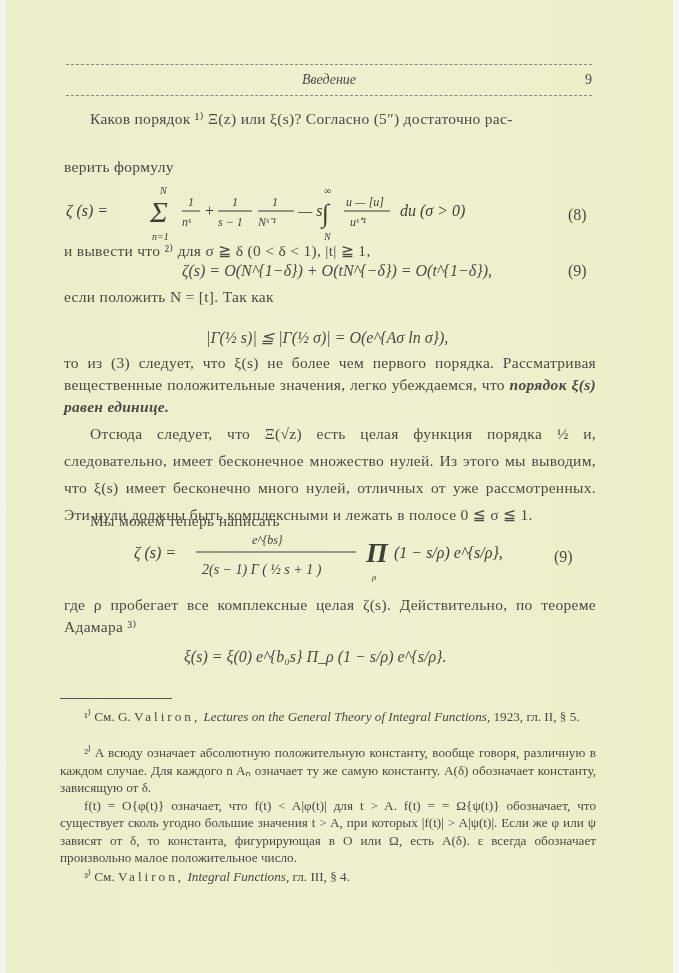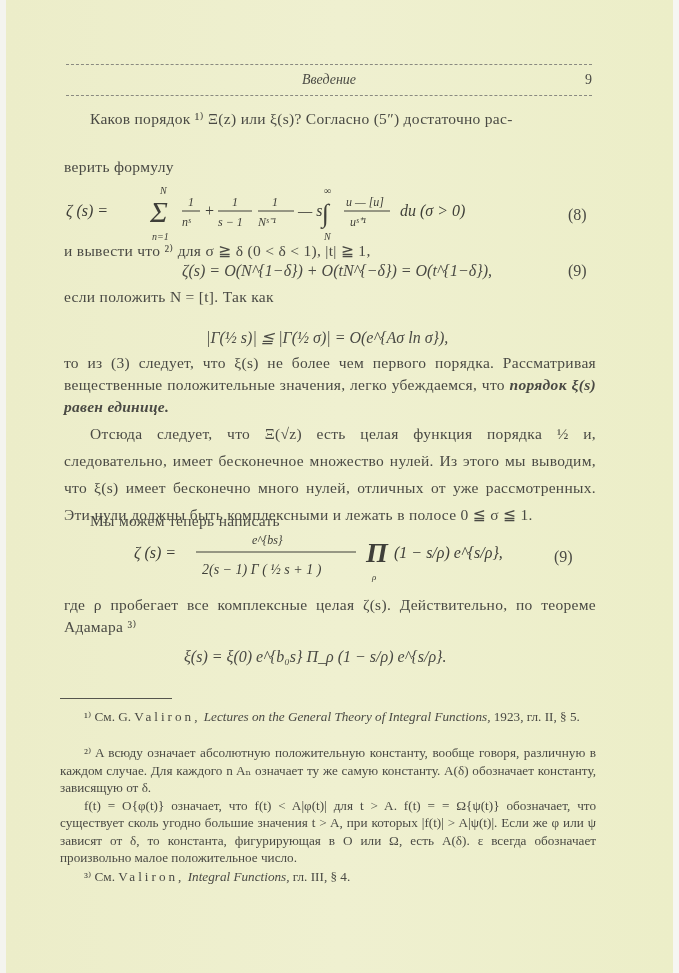--- a/index.html
+++ b/index.html
@@ -18,21 +18,21 @@
   .running-head .title { position:absolute; left:0; right:0; text-align:center; }
   .running-head .pageno { position:absolute; right:0; font-style:normal; }
   .txt { position:absolute; left:58px; width:532px; font-size:15.5px; line-height:22px; letter-spacing:0.3px; text-align:justify; }
   .ind { text-indent:26px; }
   .math { position:absolute; font-size:16px; font-style:italic; white-space:nowrap; }
   .eqno { position:absolute; font-size:16px; white-space:nowrap; }
   .it { font-style:italic; }
   .bi { font-style:italic; font-weight:bold; }
   .fn-rule { position:absolute; left:54px; top:698px; width:112px; border-top:1px solid #55554d; }
   .fn { position:absolute; left:54px; width:536px; font-size:13.2px; line-height:17.5px; text-align:justify; }
-  .fn .ind { text-indent:24px; display:block; }
+  .fn .ind { text-indent:24px; display:block;font-family:Liberation Serif, serif; }
   .sp { letter-spacing:3px; }
 </style>
 </head>
 <body>
 
 <div class="edge-left"></div>
 <div class="page">
 
   <div class="hdr-rule" style="top:64px"></div>
   <div class="running-head">

